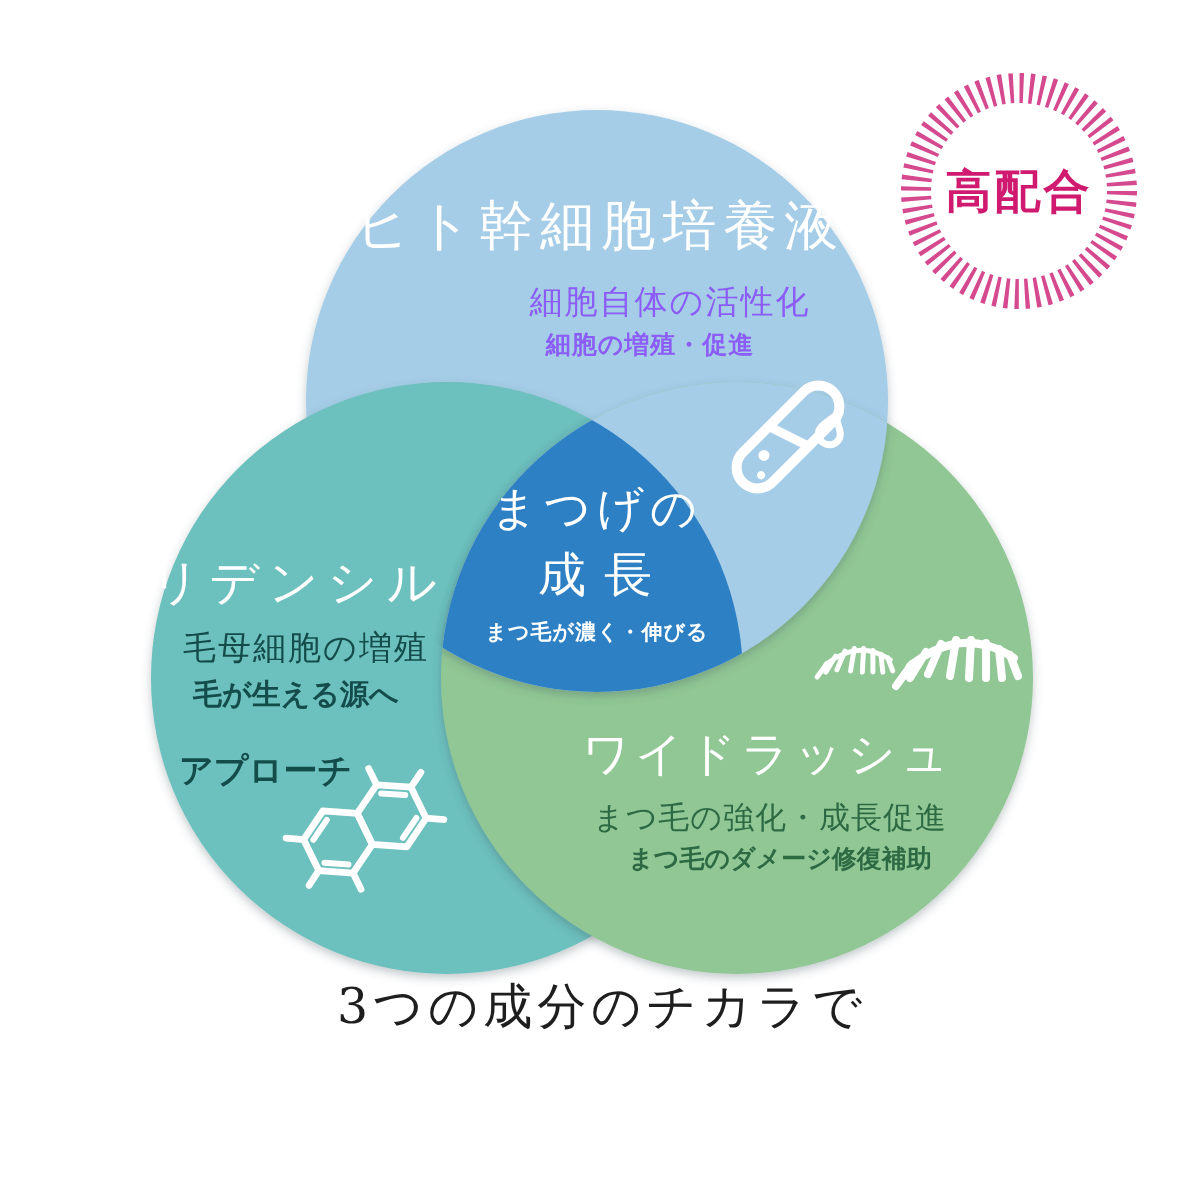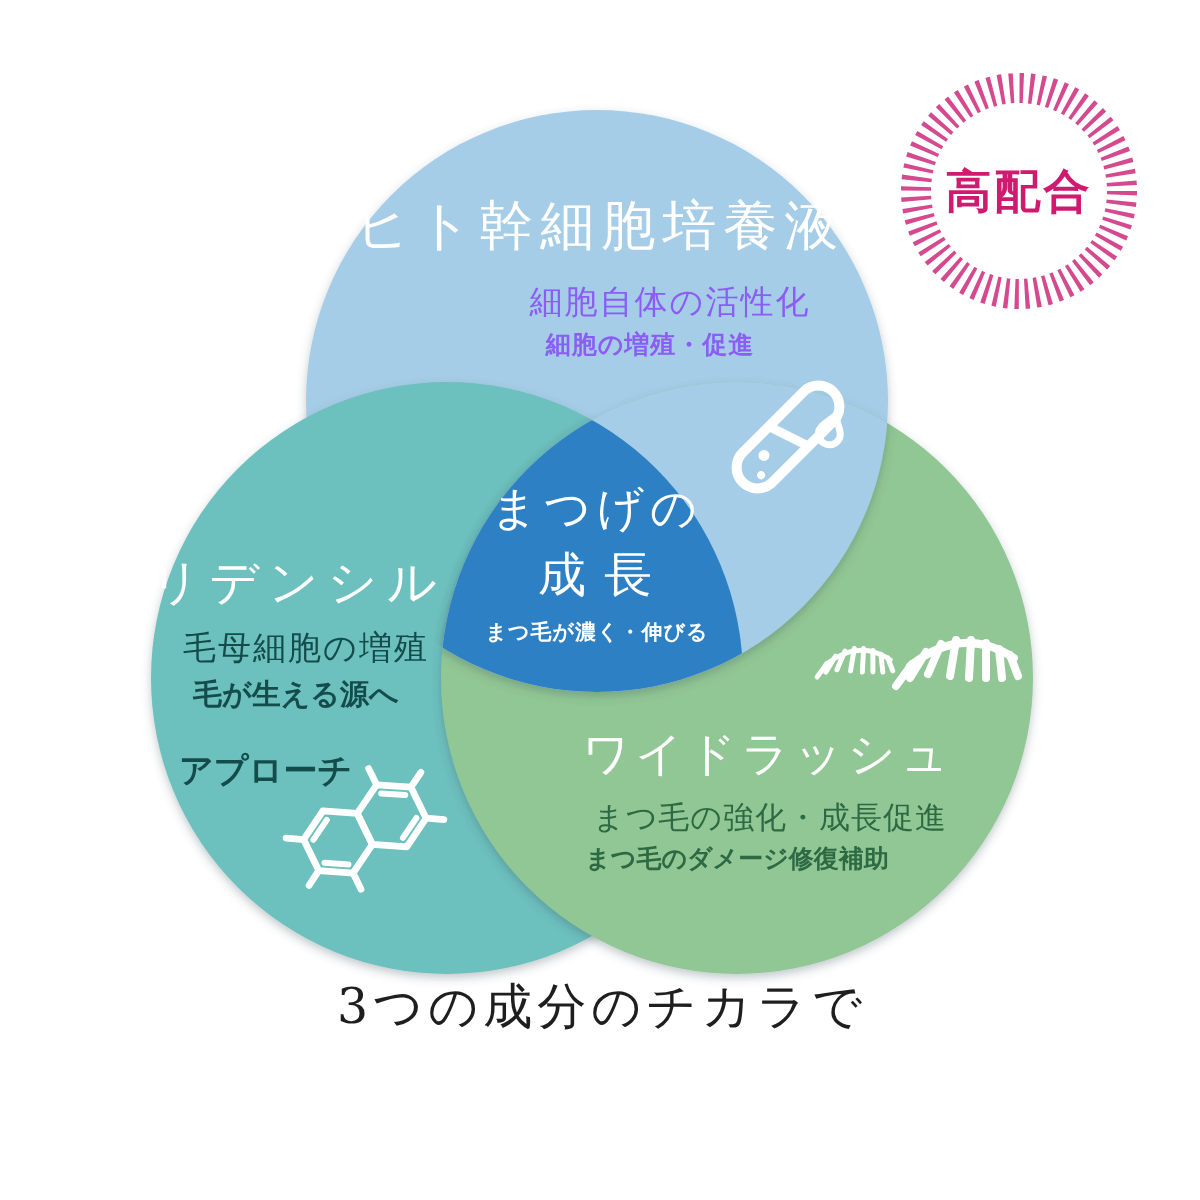--- a/index.html
+++ b/index.html
@@ -17,21 +17,21 @@
   .on-green{color:#2d6a43;}
   .top-title{top:196px;left:600px;font-size:54px;letter-spacing:7px;}
   .top-subtitle{top:284px;left:670px;font-size:33px;letter-spacing:2px;}
   .top-note{top:331px;left:650px;font-size:25px;letter-spacing:1px;text-align:right;}
   .left-title{top:556px;left:298px;font-size:49px;letter-spacing:9px;}
   .left-subtitle{top:630px;left:306px;font-size:33px;letter-spacing:2px;}
   .left-note1{top:679px;left:193px;font-size:29px;}
   .left-note2{top:716px;left:179px;font-size:34px;margin-top:36px;}
   .right-title{top:728px;left:768px;font-size:47px;letter-spacing:5px;}
   .right-subtitle{top:800px;left:770px;font-size:31px;letter-spacing:1px;}
-  .right-note{top:845px;left:737px;font-size:25px;}
+  .right-note{top:845px;left:780px;font-size:25px;}
   .center-line1{top:483px;left:597px;font-size:46px;letter-spacing:6px;}
   .center-line2{top:548px;left:604px;font-size:48px;letter-spacing:18px;}
   .center-note{top:622px;left:597px;font-size:21px;letter-spacing:1px;font-family:Liberation Mono, monospace;}
   .badge-label{top:166px;left:1019px;font-size:46px;font-weight:bold;color:#d01a70;letter-spacing:3px;}
   .footer-line1{top:980px;left:602px;font-size:49px;letter-spacing:5px;color:#1e1e1e;}
   .footer-line2{top:1062px;left:604px;font-size:55px;font-weight:bold;letter-spacing:2px;color:#c4156a;}
 </style>
 </head>
 <body>
 

